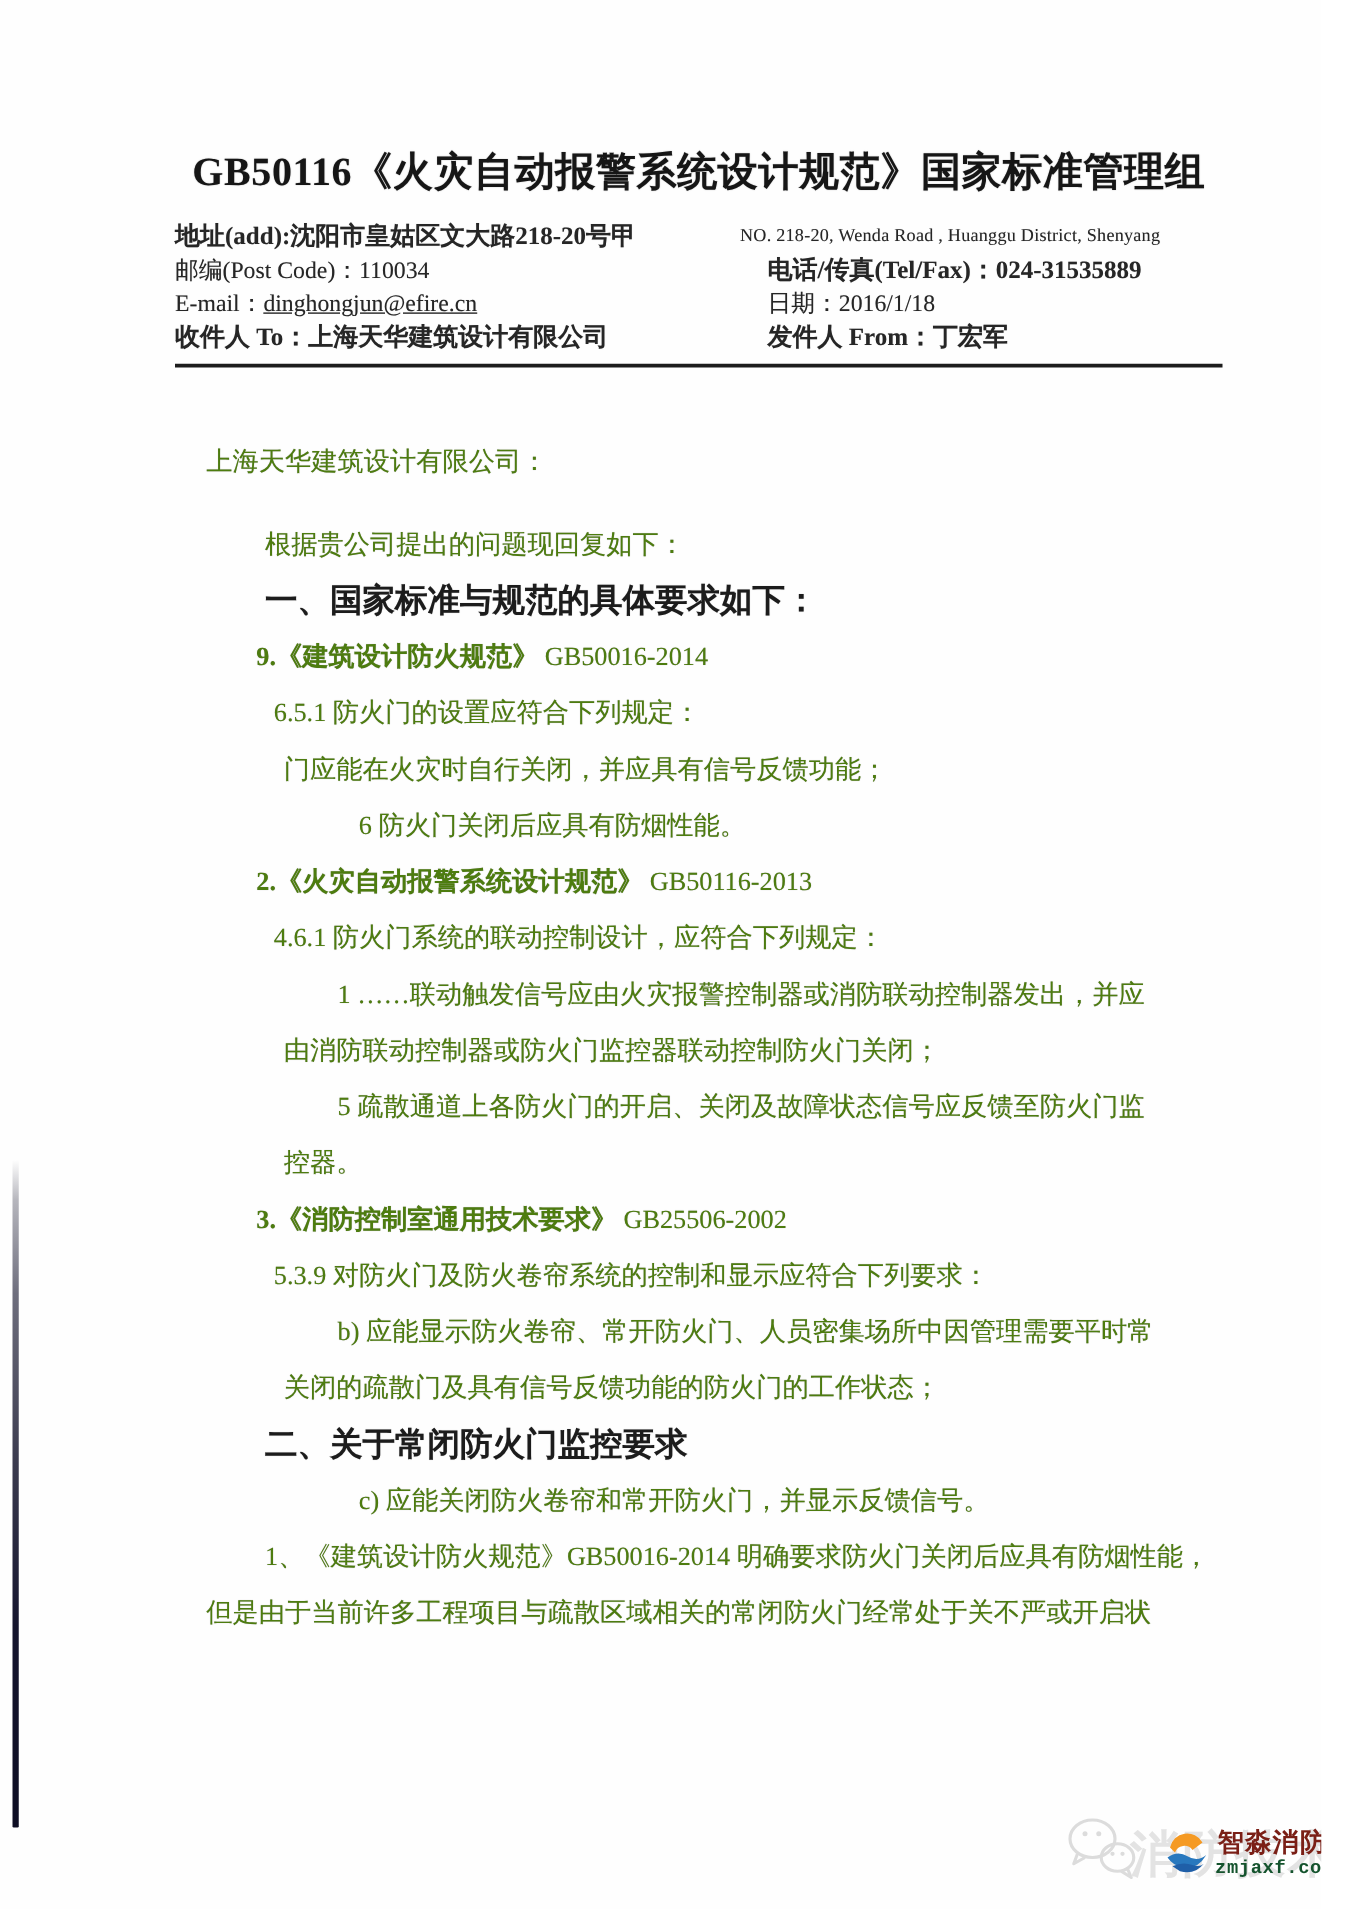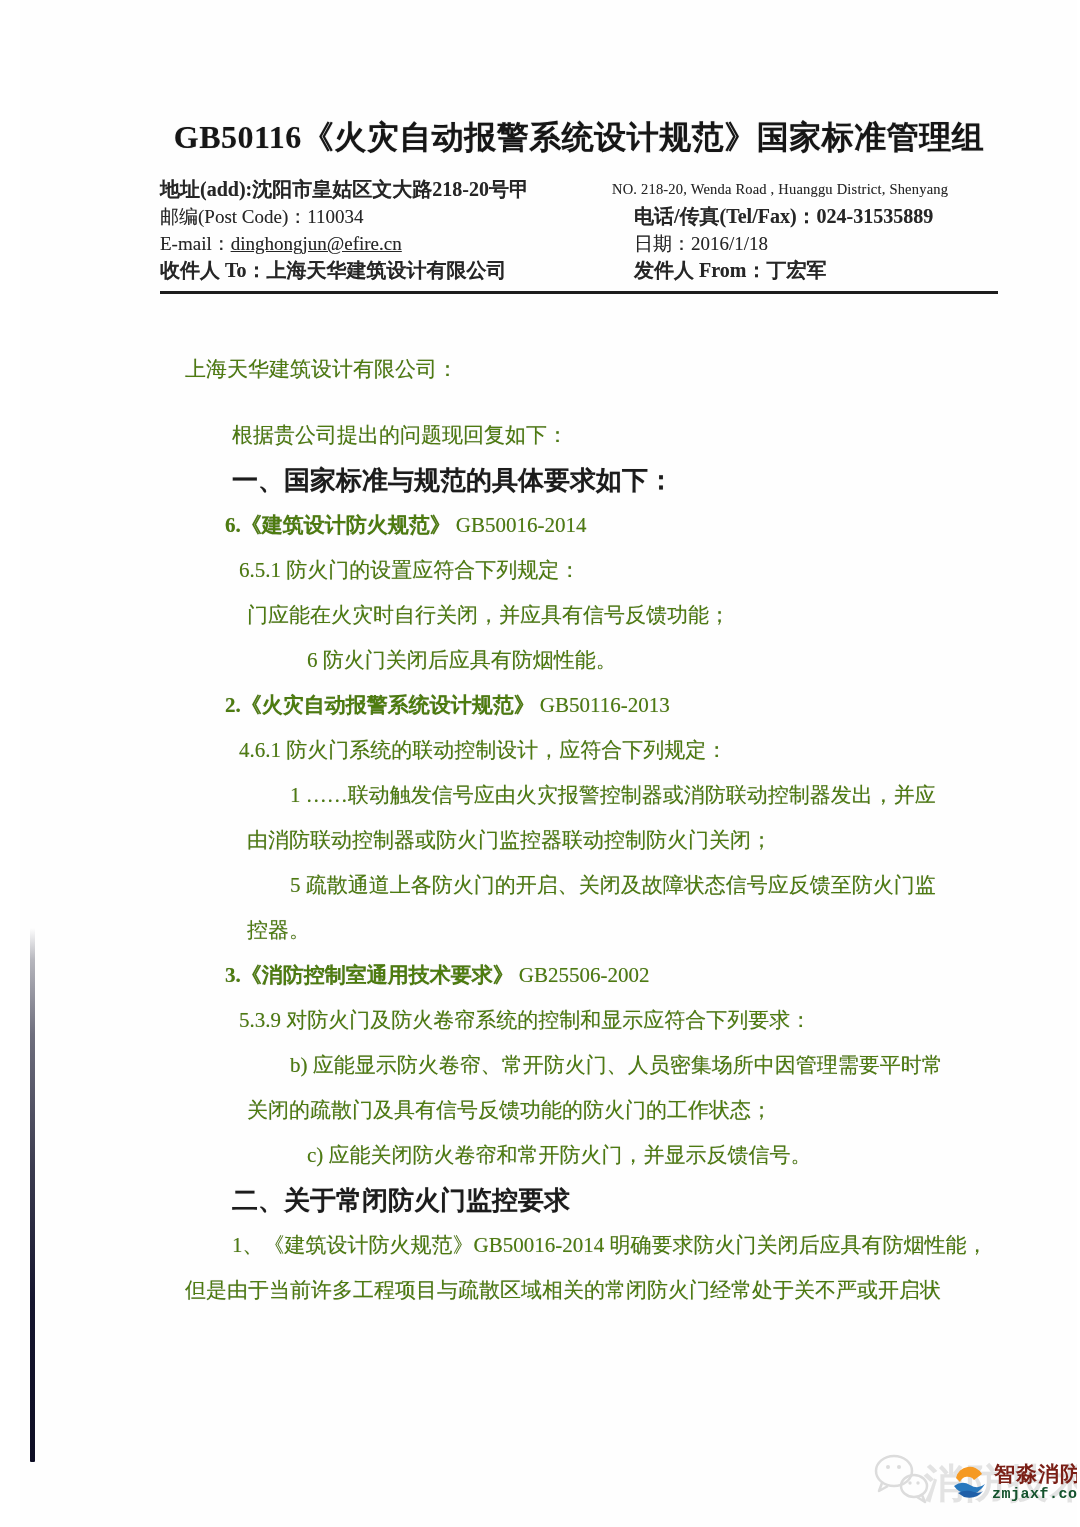--- a/index.html
+++ b/index.html
@@ -1,21 +1,20 @@
 <!DOCTYPE html>
 <html><head>
 <meta charset="utf-8">
 <style>
   html,body { margin:0; padding:0; background:#ffffff; }
   .page {
     position:relative; width:1057px; height:1527px;
     background:#fefefe; overflow:hidden;
     font-family:"Liberation Serif","DejaVu Serif",serif;
     color:#262626;
-    margin-left:20px;
   }
   
   .scan-edge {
     position:absolute; left:10px; top:928px; width:5px; height:534px;
     background:linear-gradient(180deg,
       rgba(120,120,130,0) 0%, rgba(95,95,110,.45) 6%,
       rgba(62,62,82,.75) 20%, rgba(38,38,60,.9) 45%,
       #15152e 70%, #0e0e24 100%);
     border-radius:1px;
   }
@@ -117,39 +116,39 @@
       </div>
     </div>
 
     <hr class="rule">
 
     <div class="body-text">
       <p class="line">上海天华建筑设计有限公司：</p>
       <p class="line ind-intro gap-top">根据贵公司提出的问题现回复如下：</p>
       <p class="line b h ind-intro">一、国家标准与规范的具体要求如下：</p>
 
-      <p class="line ind-ref"><span class="bseg">6.《建筑设计防火规范》</span><span class="ref-code">GB50016-2014</span></p>
+      <p class="line ind-ref"><span class="bseg">9.《建筑设计防火规范》</span><span class="ref-code">GB50016-2014</span></p>
       <p class="line ind-clause">6.5.1 防火门的设置应符合下列规定：</p>
       <p class="line ind-cont">门应能在火灾时自行关闭，并应具有信号反馈功能；</p>
       <p class="line ind-item2">6 防火门关闭后应具有防烟性能。</p>
 
       <p class="line ind-ref"><span class="bseg">2.《火灾自动报警系统设计规范》</span><span class="ref-code">GB50116-2013</span></p>
       <p class="line ind-clause">4.6.1 防火门系统的联动控制设计，应符合下列规定：</p>
       <p class="line ind-item">1 ……联动触发信号应由火灾报警控制器或消防联动控制器发出，并应</p>
       <p class="line ind-cont">由消防联动控制器或防火门监控器联动控制防火门关闭；</p>
       <p class="line ind-item">5 疏散通道上各防火门的开启、关闭及故障状态信号应反馈至防火门监</p>
       <p class="line ind-cont">控器。</p>
 
       <p class="line ind-ref"><span class="bseg">3.《消防控制室通用技术要求》</span><span class="ref-code">GB25506-2002</span></p>
       <p class="line ind-clause">5.3.9 对防火门及防火卷帘系统的控制和显示应符合下列要求：</p>
       <p class="line ind-item">b) 应能显示防火卷帘、常开防火门、人员密集场所中因管理需要平时常</p>
       <p class="line ind-cont">关闭的疏散门及具有信号反馈功能的防火门的工作状态；</p>
+      <p class="line b h ind-intro">二、关于常闭防火门监控要求</p>
+
       <p class="line ind-item2">c)  应能关闭防火卷帘和常开防火门，并显示反馈信号。</p>
-
-      <p class="line b h ind-intro">二、关于常闭防火门监控要求</p>
       <p class="line ind-intro">1、《建筑设计防火规范》GB50016-2014 明确要求防火门关闭后应具有防烟性能，</p>
       <p class="line">但是由于当前许多工程项目与疏散区域相关的常闭防火门经常处于关不严或开启状</p>
     </div>
   </div>
 
   <div class="watermark">
     <svg class="wm-bubbles" width="58" height="52" viewBox="0 0 58 52">
       <ellipse cx="22" cy="19" rx="18" ry="15" fill="none" stroke="#dcdcdc" stroke-width="2.5"></ellipse>
       <path d="M10 31 L7 39 L16 34" fill="none" stroke="#dcdcdc" stroke-width="2.5" stroke-linejoin="round"></path>
       <circle cx="16" cy="15" r="2" fill="#dcdcdc"></circle>

